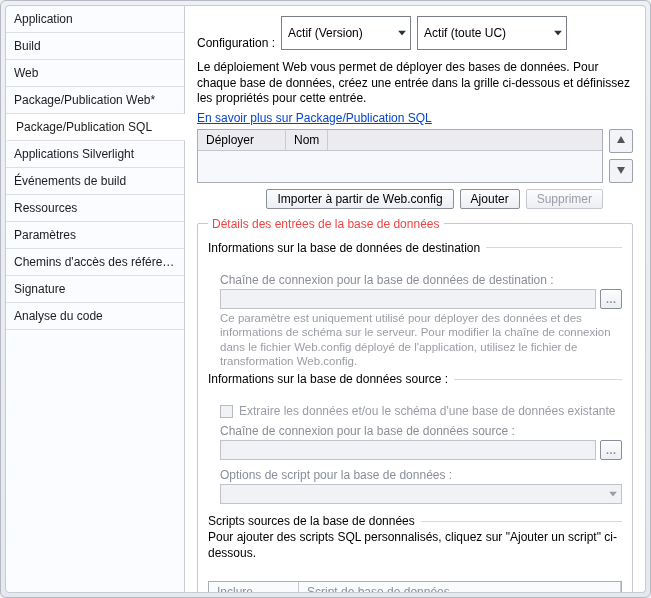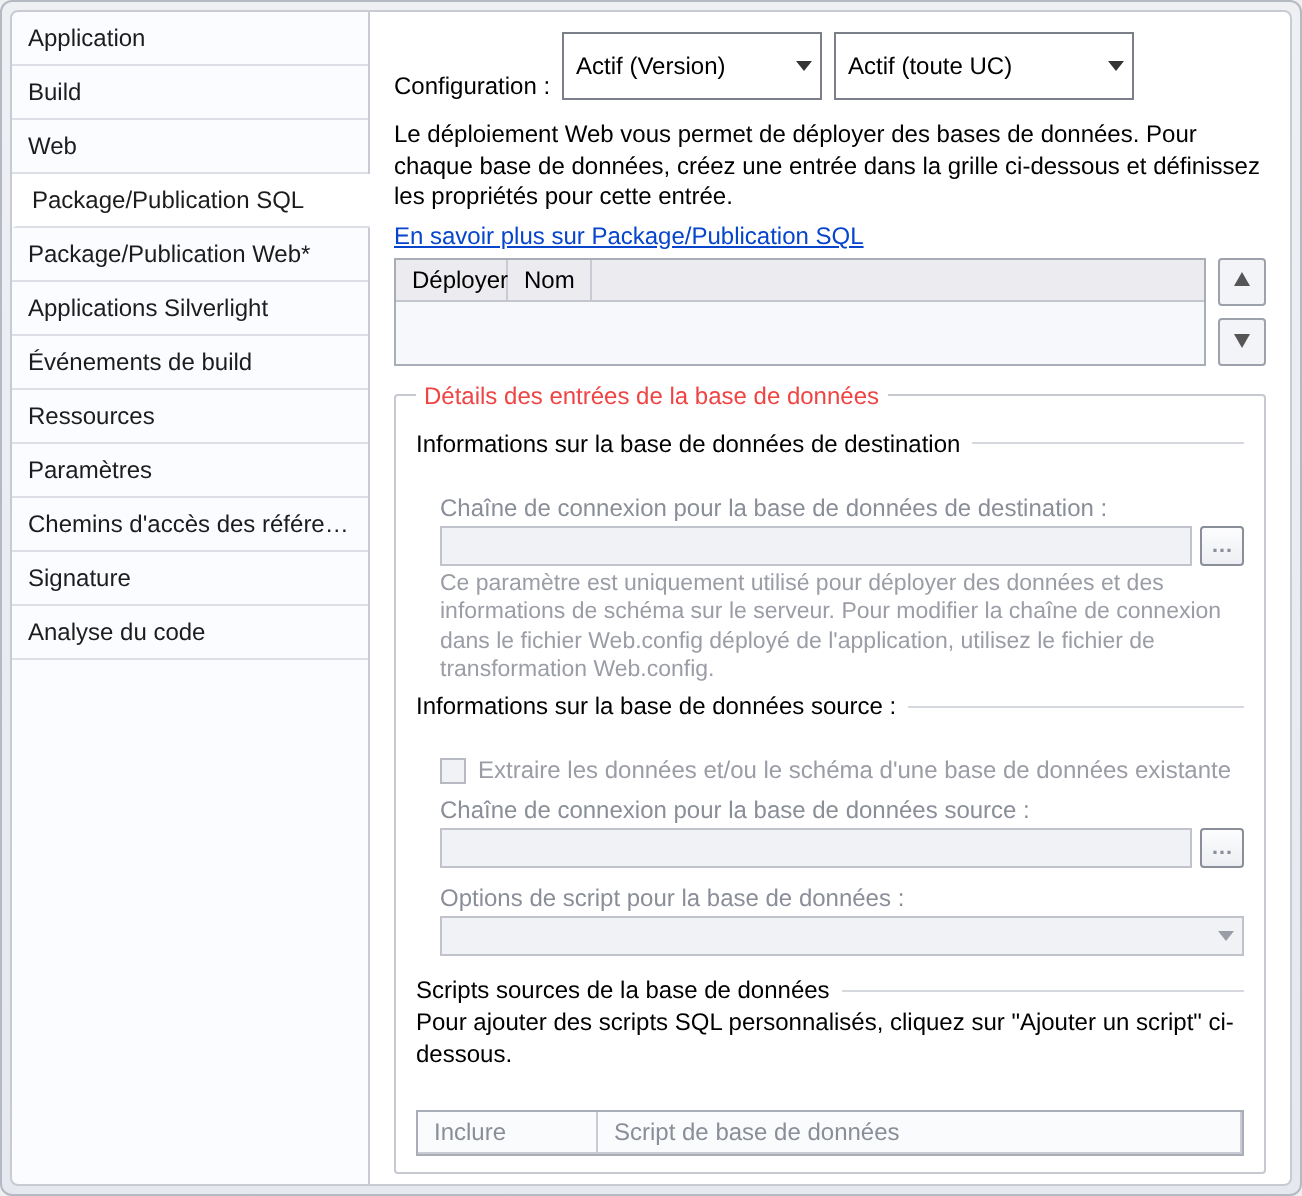--- a/index.html
+++ b/index.html
@@ -92,21 +92,21 @@
   .grid-header {
     display: flex;
     background: #ececf0;
     border-bottom: 1px solid #c3c6ce;
   }
   .grid-header div {
     padding: 3px 8px;
     border-right: 1px solid #c8cbd4;
     font-size: 12px;
   }
-  .grid-header div:first-child { width: 56px; }
+  .grid-header div:first-child { width: 88px; }
   .db-area { display: flex; gap: 6px; }
   .db-left { flex:1; display:flex; flex-direction:column; gap:6px; }
   .arrow-col { display:flex; flex-direction:column; gap:6px; }
   .icon-btn {
     width: 24px; height: 24px;
     border: 1px solid #9da1ab;
     background: #f3f4f8;
     display:flex; align-items:center; justify-content:center;
     cursor: pointer;
     border-radius: 2px;
@@ -193,22 +193,22 @@
   .black { color:#000; }
 </style>
 </head>
 <body>
 
 <div class="outer">
   <div class="sidebar">
     <div class="sidebar-item"><span>Application</span></div>
     <div class="sidebar-item"><span>Build</span></div>
     <div class="sidebar-item"><span>Web</span></div>
+    <div class="sidebar-item"><span>Package/Publication Web*</span></div>
     <div class="sidebar-item selected"><span>Package/Publication SQL</span></div>
-    <div class="sidebar-item"><span>Package/Publication Web*</span></div>
     <div class="sidebar-item"><span>Applications Silverlight</span></div>
     <div class="sidebar-item"><span>Événements de build</span></div>
     <div class="sidebar-item"><span>Ressources</span></div>
     <div class="sidebar-item"><span>Paramètres</span></div>
     <div class="sidebar-item"><span>Chemins d'accès des références</span></div>
     <div class="sidebar-item"><span>Signature</span></div>
     <div class="sidebar-item"><span>Analyse du code</span></div>
   </div>
 
   <div class="content">
@@ -238,20 +238,25 @@
 
 
     <div class="db-area">
       <div class="db-left">
         <div class="grid">
           <div class="grid-header">
             <div>Déployer</div>
             <div>Nom</div>
           </div>
         </div>
+        <div class="btn-row">
+          <button class="btn">Importer à partir de Web.config</button>
+          <button class="btn">Ajouter</button>
+          <button class="btn disabled">Supprimer</button>
+        </div>
       </div>
       <div class="arrow-col">
         <div class="icon-btn">
           <span><svg width="10" height="10">
                 <polygon points="5,1 9,8 1,8" fill="#555"></polygon>
               </svg></span>
         </div>
         <div class="icon-btn">
           <span><svg width="10" height="10">
                 <polygon points="1,2 9,2 5,9" fill="#555"></polygon>

